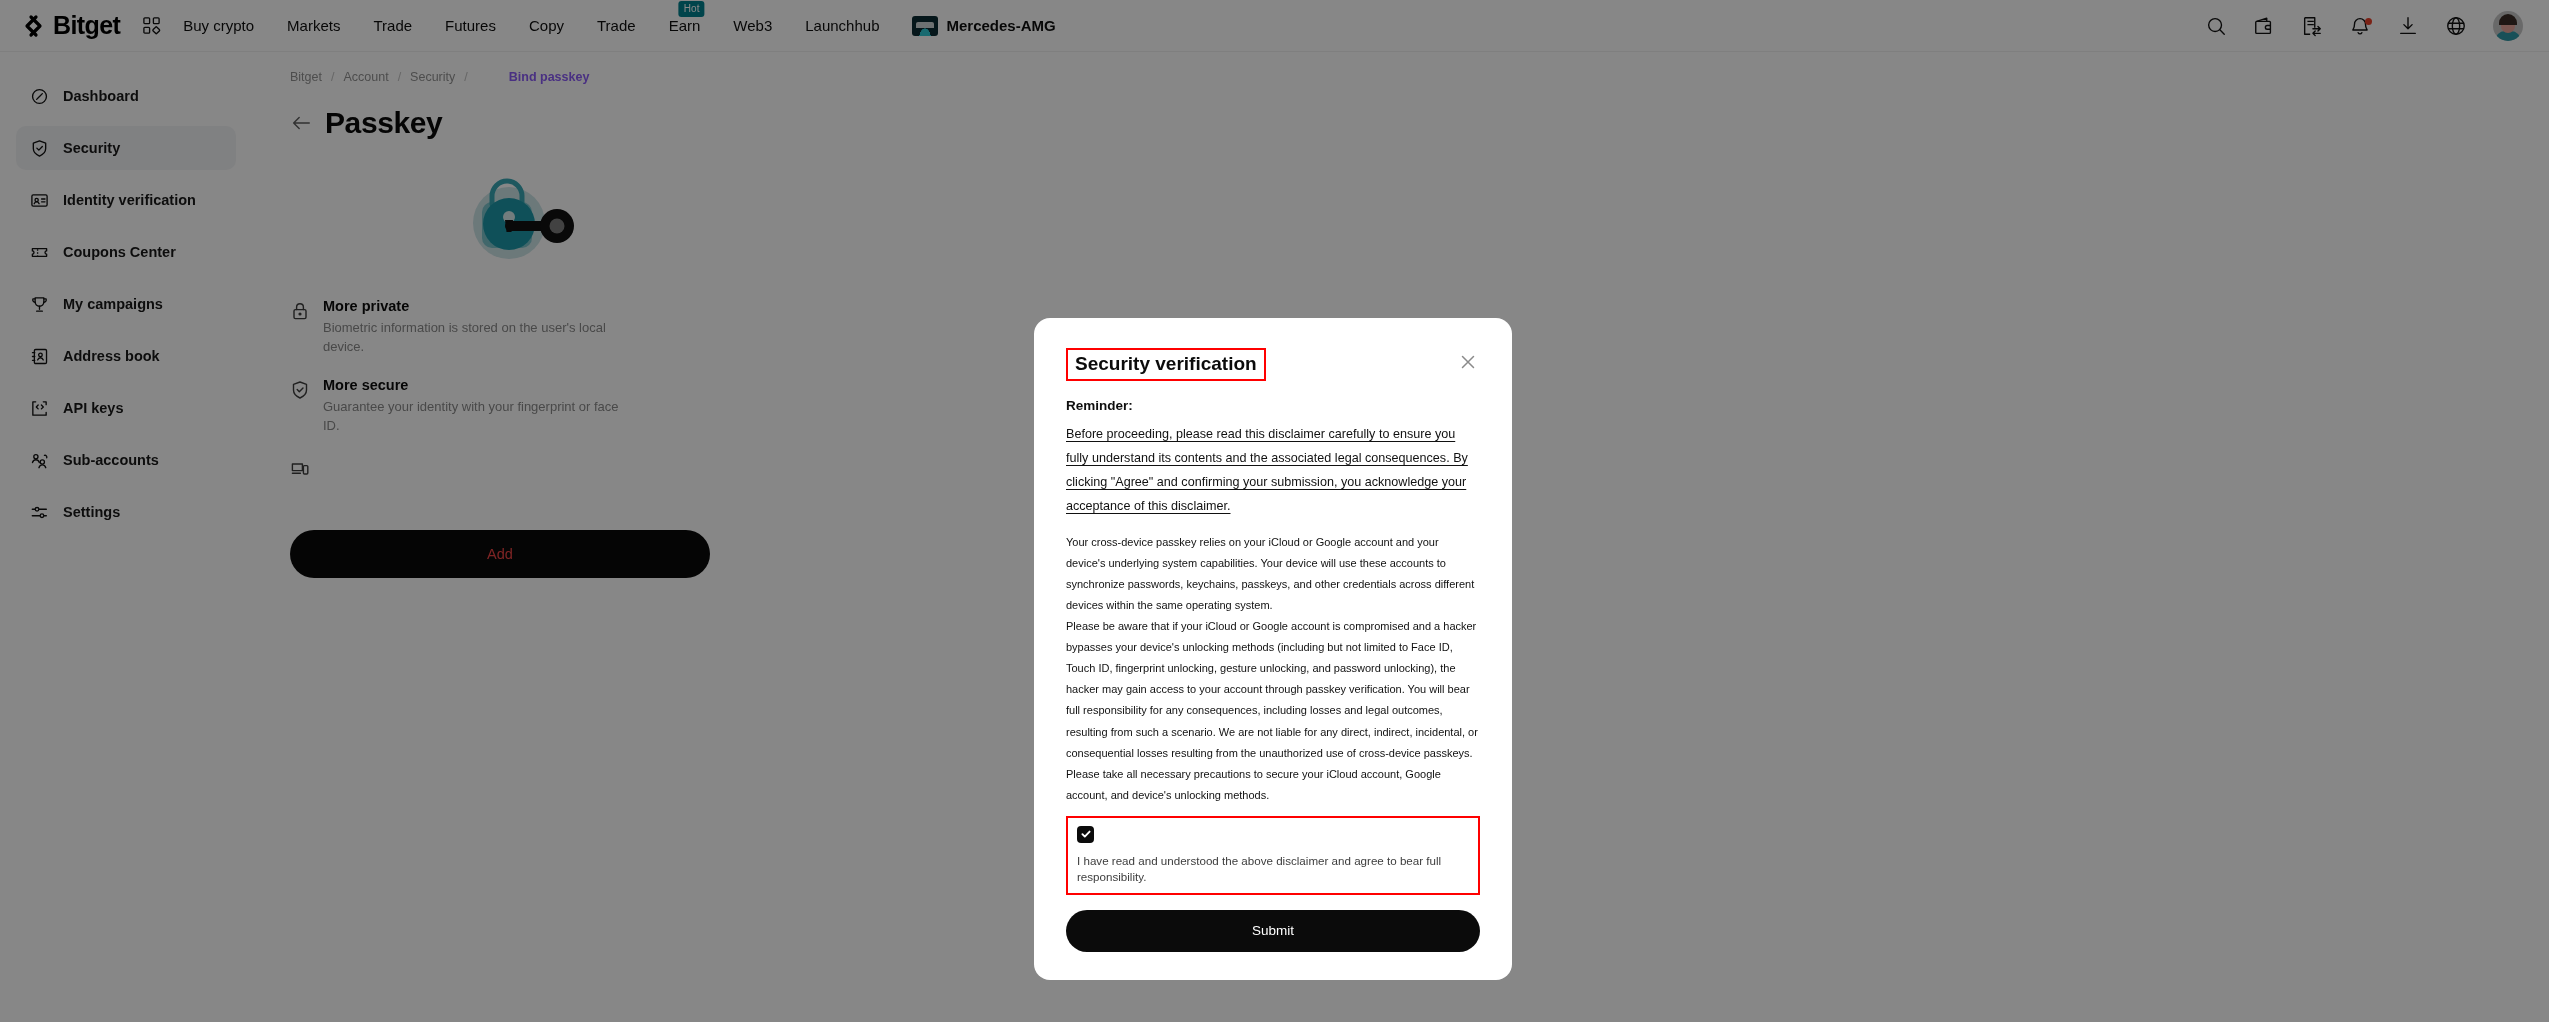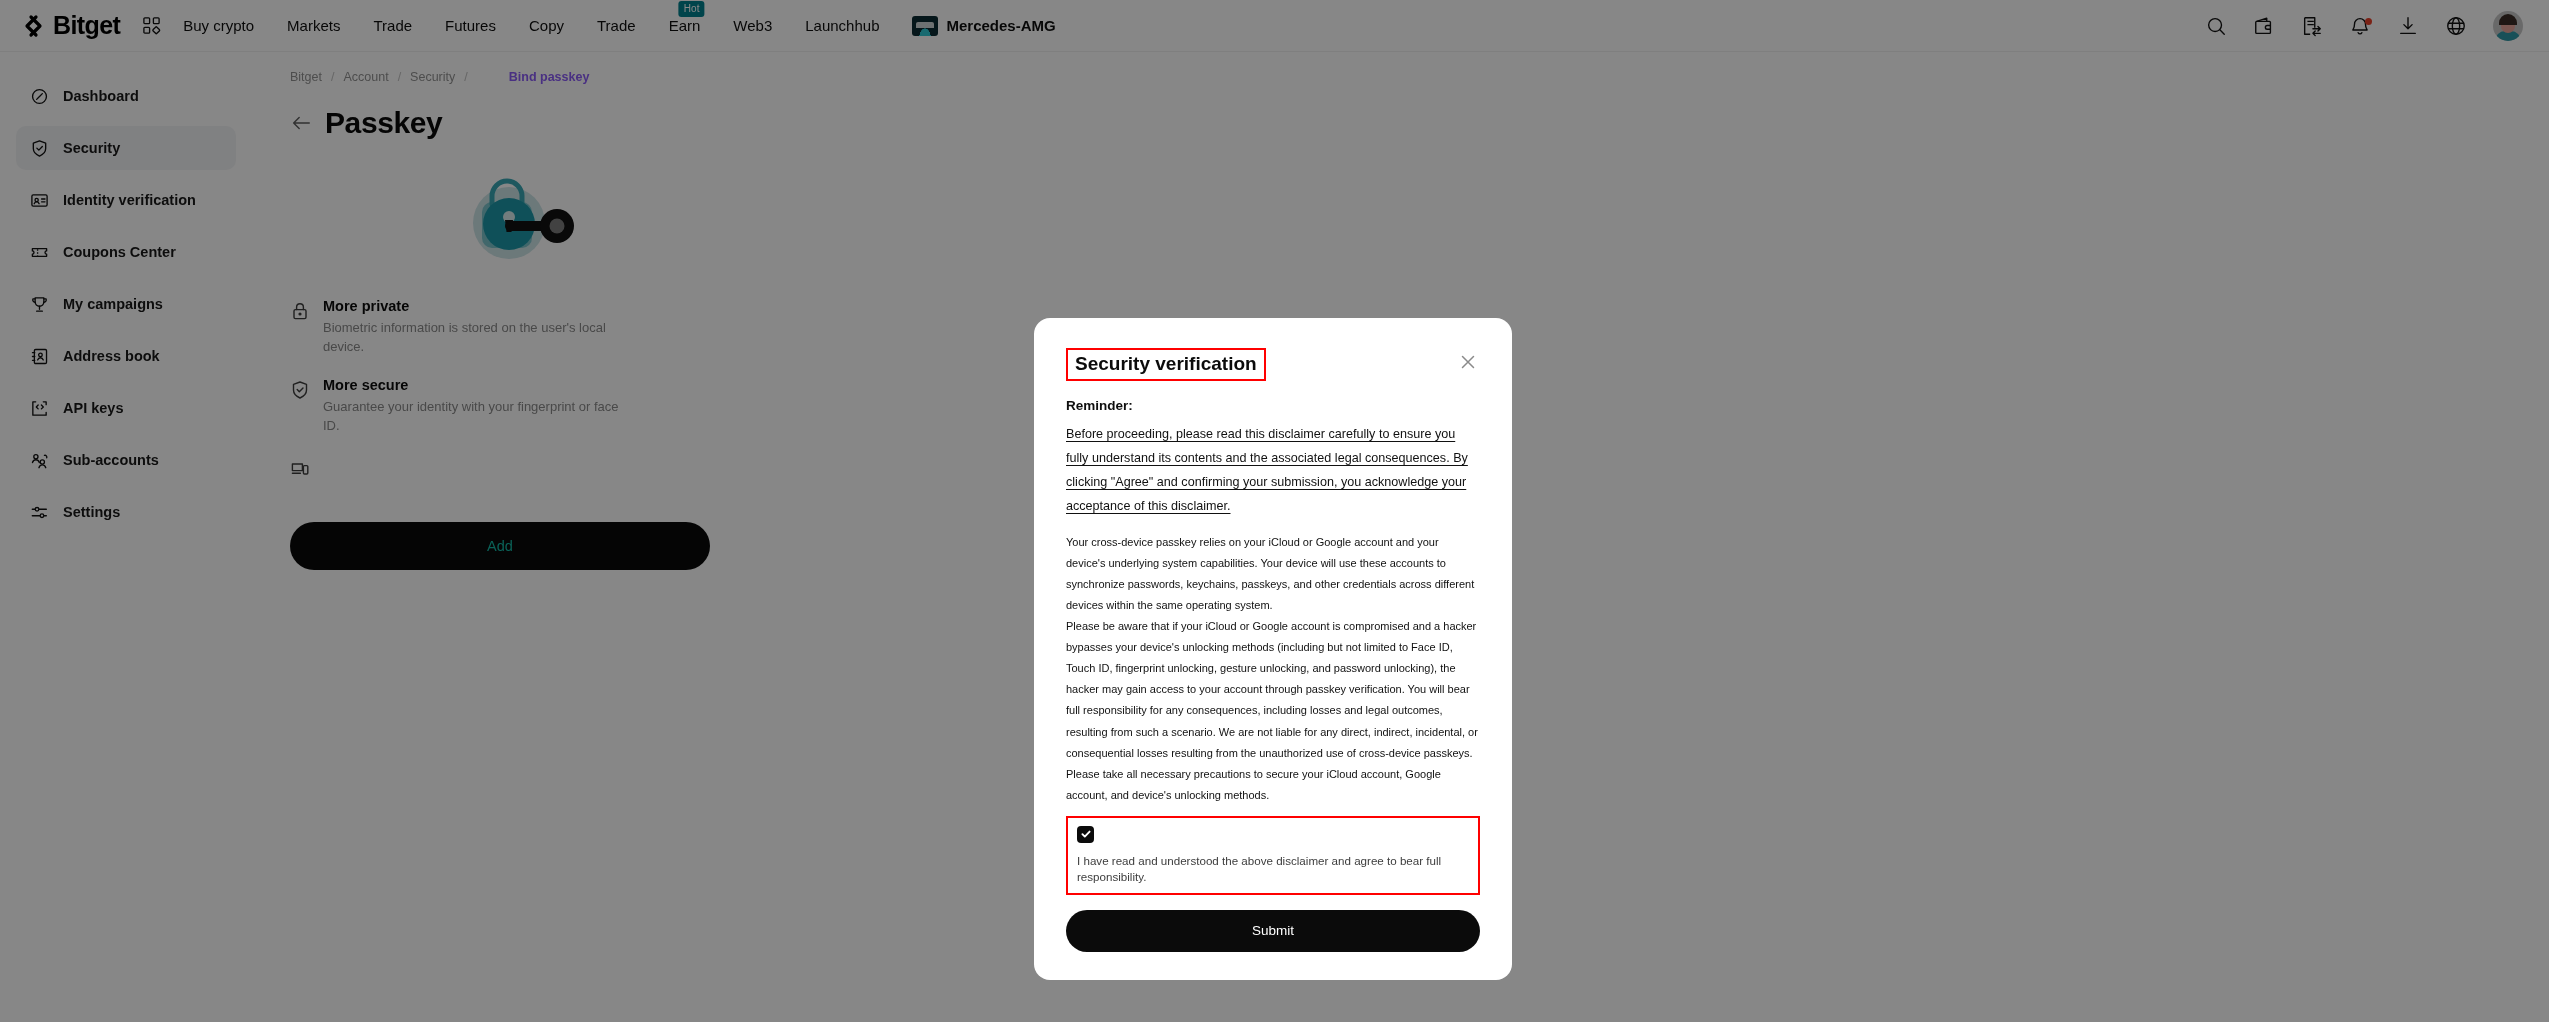--- a/index.html
+++ b/index.html
@@ -207,26 +207,26 @@
     color: #0d0d0d;
     margin-bottom: 5px;
   }
   .feature-desc {
     font-size: 13px;
     color: #8a8a8a;
     line-height: 1.45;
     max-width: 310px;
   }
   .add-btn {
-    margin-top: 24px;
+    margin-top: 32px;
     width: 420px;
     height: 48px;
     border-radius: 26px;
     background: #0b0b0b;
-    color: #14b8a6;
+    color: #ef4444;
     font-size: 14.5px;
     border: none;
     cursor: pointer;
     font-family: inherit;
   }
 
   
   .overlay {
     position: absolute;
     inset: 0;

